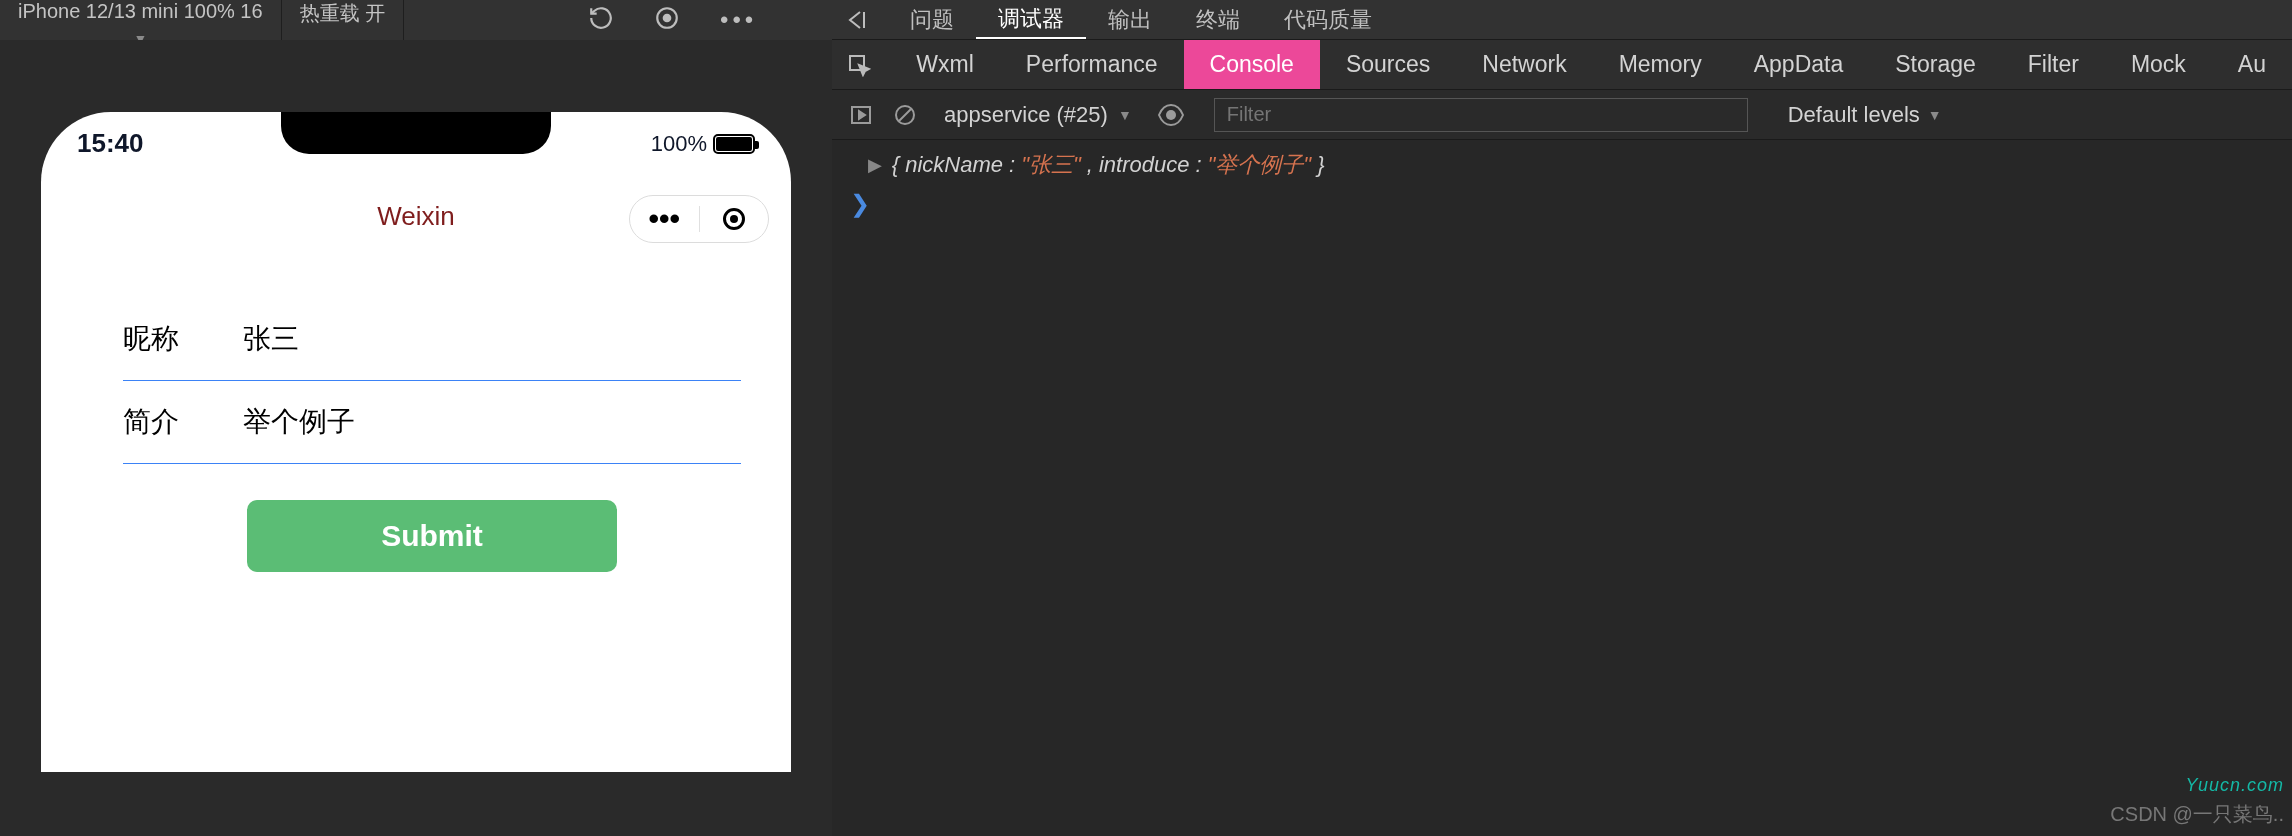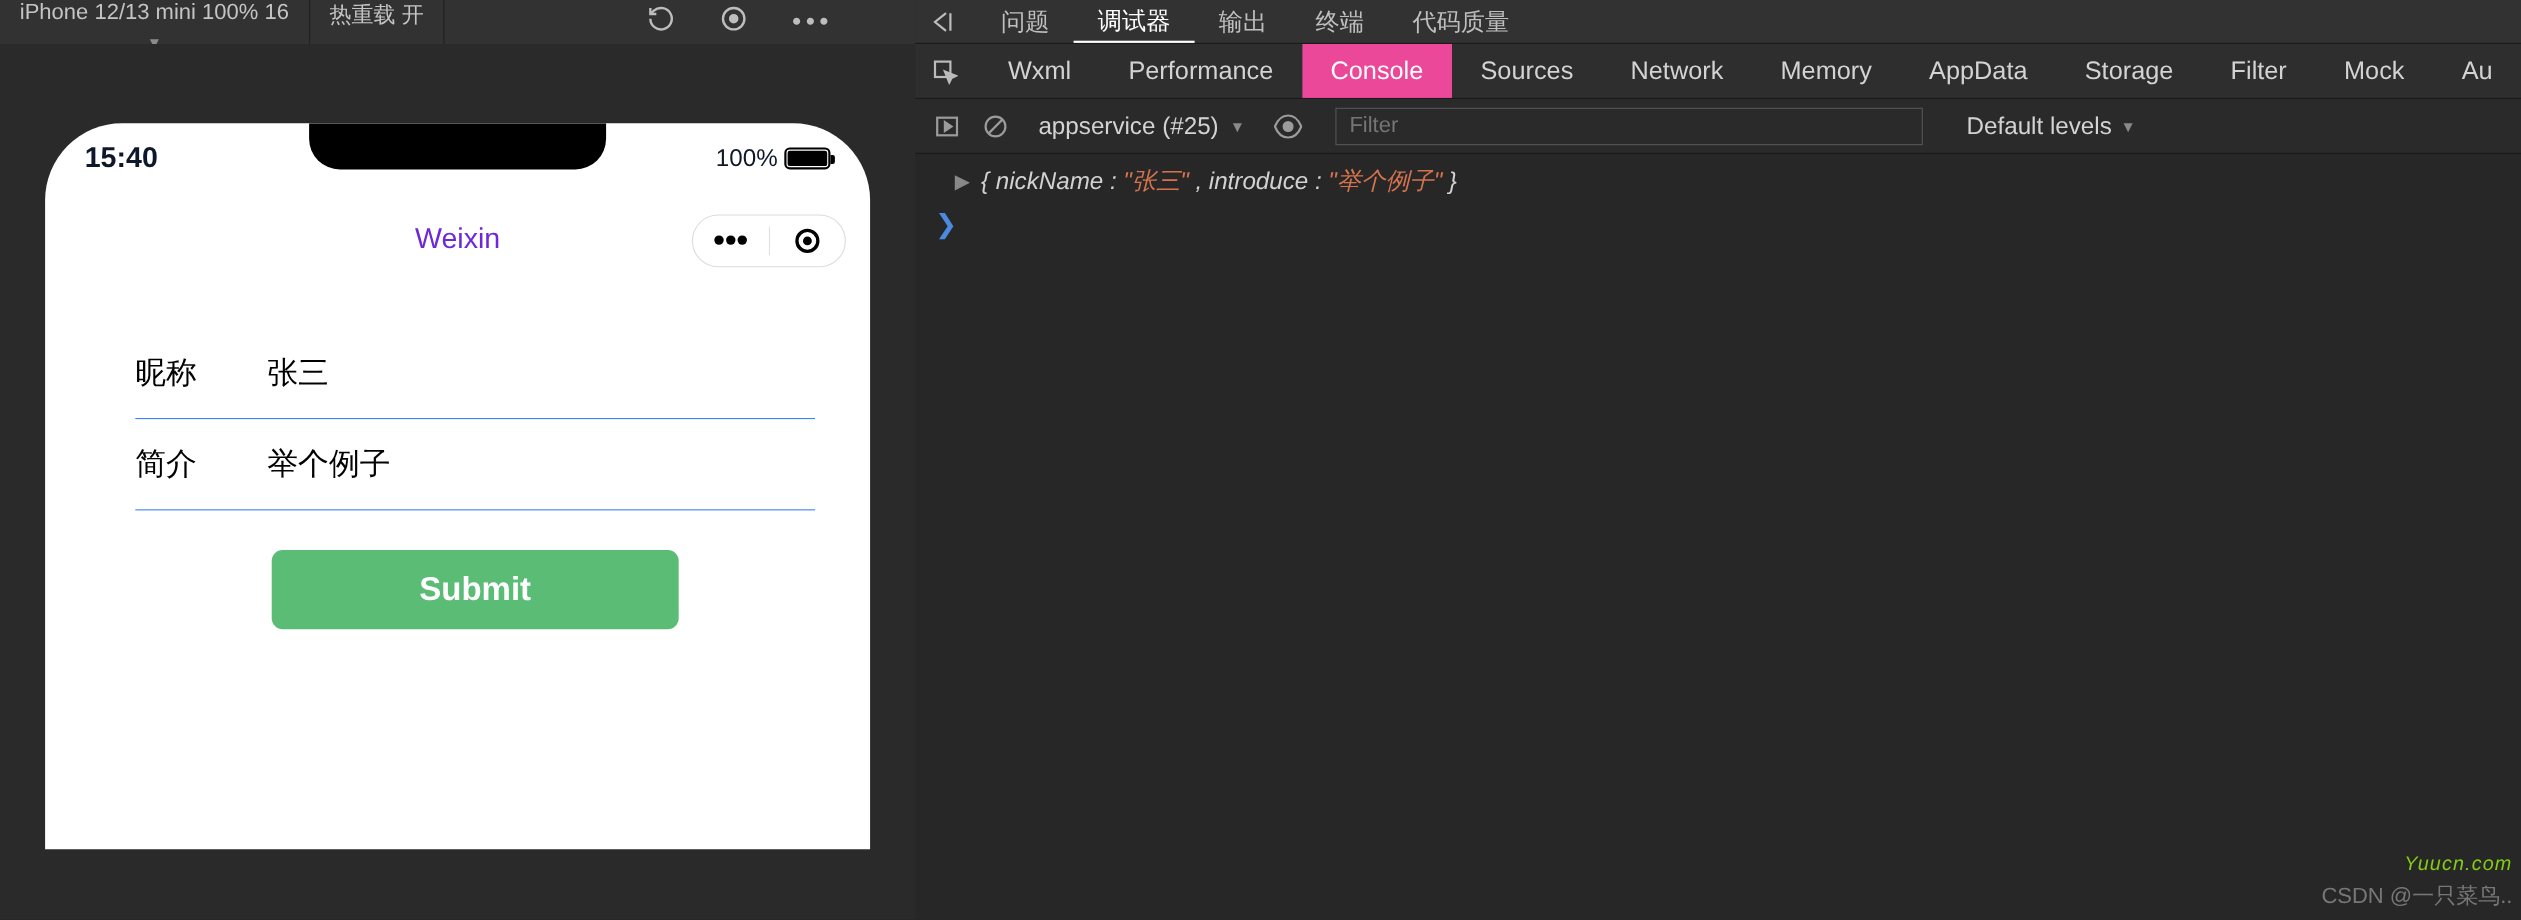--- a/index.html
+++ b/index.html
@@ -15,21 +15,21 @@
 
 
 .phone { width:750px; height:660px; background:#fff; border-radius:70px 70px 0 0; position:relative; overflow:hidden; }
 .notch { position:absolute; top:0; left:50%; transform:translateX(-50%); width:270px; height:42px; background:#000; border-radius:0 0 28px 28px; }
 .status-row { display:flex; justify-content:space-between; align-items:center; padding:16px 36px 0; font-size:26px; font-weight:600; color:#0f172a; }
 .bat-wrap { display:flex; align-items:center; gap:6px; font-size:22px; font-weight:400; }
 .battery { width:42px; height:20px; border:2px solid #000; border-radius:5px; position:relative; }
 .battery::after { content:""; position:absolute; right:-6px; top:5px; width:4px; height:8px; background:#000; border-radius:0 2px 2px 0; }
 .battery-fill { position:absolute; left:1px; top:1px; bottom:1px; right:1px; background:#000; border-radius:2px; }
 .title-row { display:flex; align-items:center; justify-content:center; margin-top:42px; position:relative; }
-.app-title { font-size:26px; color:#6d28d9; }
+.app-title { font-size:26px; color:#7f1d1d; }
 .capsule { position:absolute; right:22px; top:-6px; width:140px; height:48px; border:1px solid #dcdcdc; border-radius:30px; display:flex; align-items:center; }
 .cap-half { flex:1; display:flex; align-items:center; justify-content:center; font-size:30px; font-weight:700; }
 .cap-div { width:1px; height:26px; background:#e0e0e0; }
 .target { width:22px; height:22px; border:3px solid #000; border-radius:50%; position:relative; }
 .target::after { content:""; position:absolute; left:50%; top:50%; width:8px; height:8px; background:#000; border-radius:50%; transform:translate(-50%,-50%); }
 
 .form { margin:66px 50px 0 82px; }
 .form-row { display:flex; align-items:flex-end; border-bottom:1px solid #3b82f6; padding:22px 0; gap:56px; }
 .form-label { font-size:28px; color:#000; width:64px; }
 .form-value { font-size:28px; color:#000; }
@@ -53,21 +53,21 @@
 .filter-input { flex:0 0 auto; width:534px; height:34px; background:transparent; border:1px solid #555; color:#d946ef; font-size:20px; padding:0 12px; margin-left:14px; }
 .levels { color:#d3d3d3; font-size:22px; margin-left:26px; display:flex; align-items:center; gap:8px; }
 
 .console-body { flex:1; background:#272727; padding:10px 18px; font-family:Menlo,Consolas,monospace; font-size:22px; color:#d2d2d2; position:relative; }
 .log-line { display:flex; align-items:center; gap:6px; }
 .disclosure { color:#888; font-size:18px; margin-right:4px; margin-left:18px;}
 .brace,.key { font-style:italic; color:#d2d2d2; }
 .str { color:#d6734f; font-style:italic; }
 .prompt { color:#4a8ae0; font-size:24px; margin-top:10px; margin-left:0; }
 
-.watermark1 { position:absolute; right:8px; bottom:40px; color:#84cc16; font-size:18px; font-style:italic; letter-spacing:1px;}
+.watermark1 { position:absolute; right:8px; bottom:40px; color:#14b8a6; font-size:18px; font-style:italic; letter-spacing:1px;}
 .watermark2 { position:absolute; right:8px; bottom:8px; color:#777; font-size:20px; }
 </style>
 </head>
 <body>
 
 <div class="top-toolbar">
   <div class="tb-group">
     <span>iPhone 12/13 mini 100% 16</span>
     <span class="tb-caret">▼</span>
   </div>

